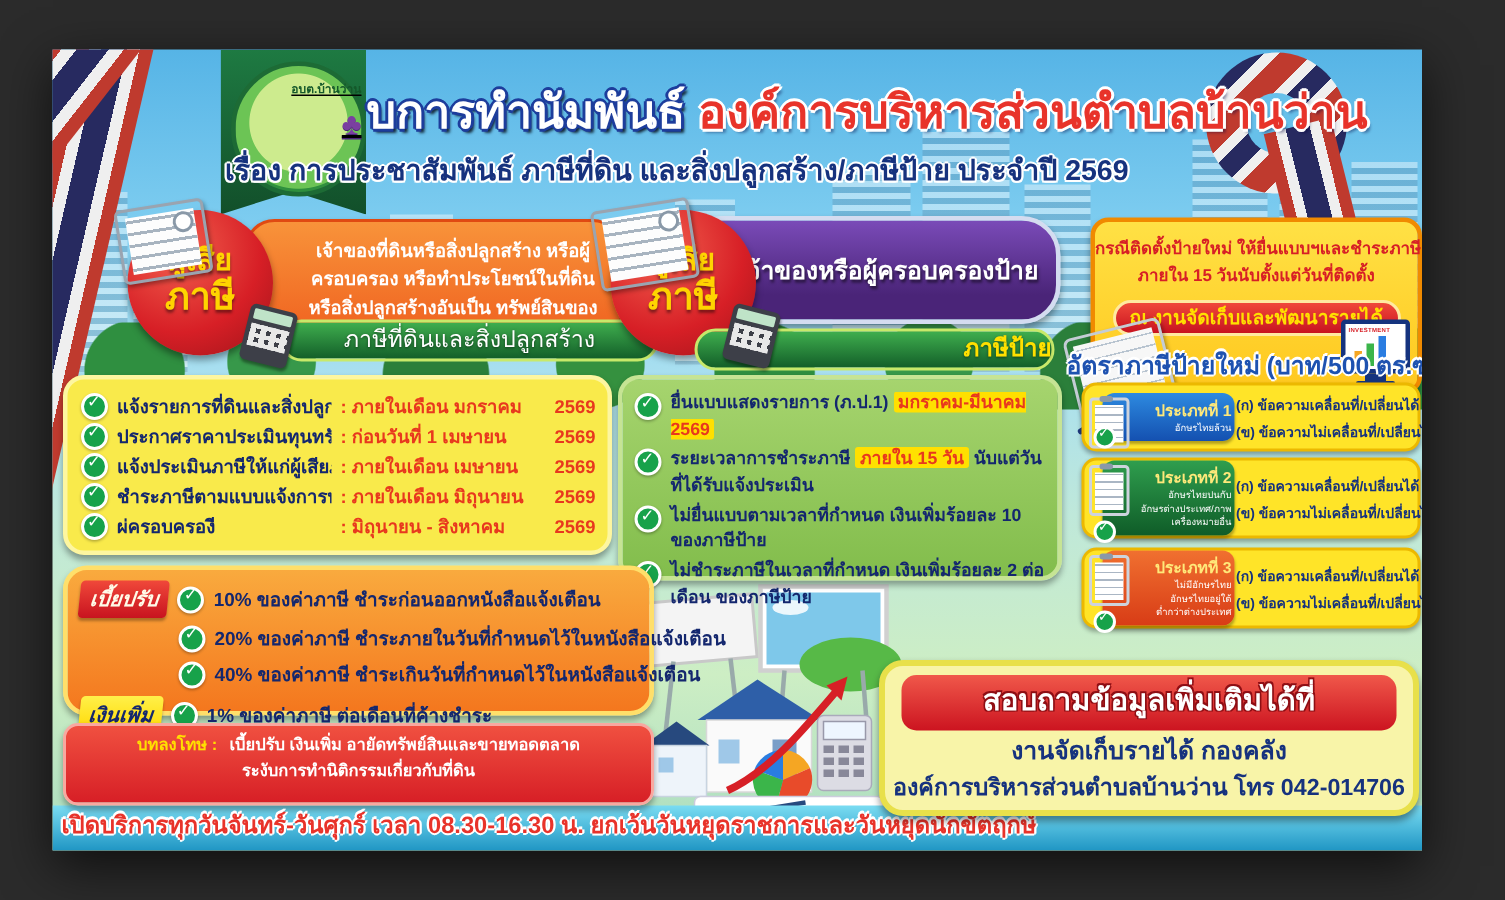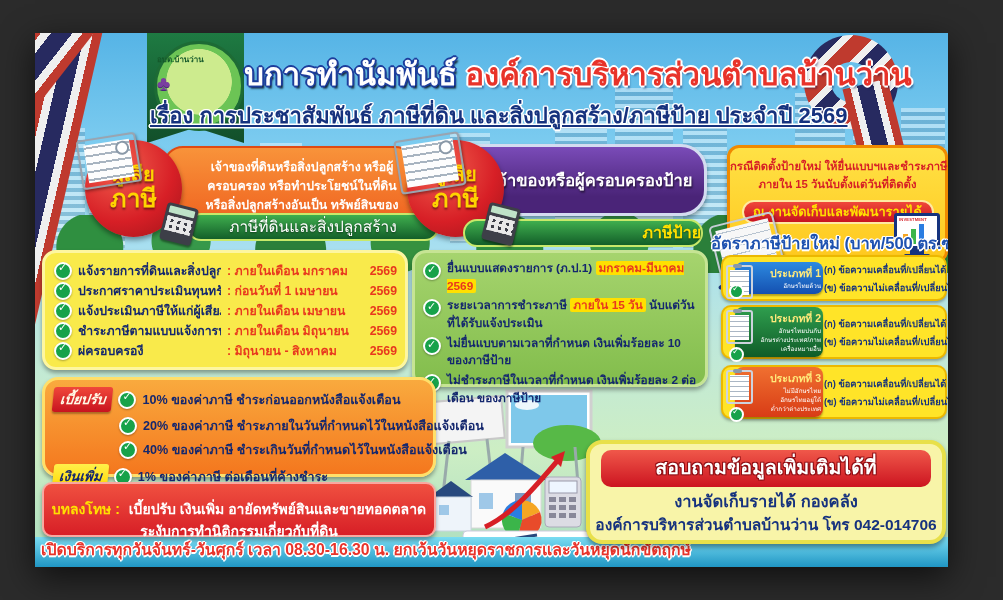--- a/index.html
+++ b/index.html
@@ -31,32 +31,32 @@
     background:repeating-linear-gradient(90deg,#bf3a2e 0 8px,#efefef 8px 15px,#272a60 15px 31px,#efefef 31px 38px,#bf3a2e 38px 46px);}
   .curl{position:absolute;right:50px;top:2px;width:94px;height:94px;border-radius:50%;z-index:3;
     background:repeating-linear-gradient(135deg,#bf3a2e 0 8px,#efefef 8px 15px,#272a60 15px 28px,#efefef 28px 35px,#bf3a2e 35px 43px);}
   .curl::after{content:"";position:absolute;inset:27px;border-radius:50%;background:#67c0ea;}
   
   .logo-banner{position:absolute;left:112px;top:0;width:97px;height:110px;z-index:4;
     background:linear-gradient(180deg,#1e7a42,#124f2a);
     clip-path:polygon(0 0,100% 0,100% 100%,50% 86%,0 100%);}
   .logo{position:absolute;left:119px;top:8px;width:84px;height:84px;border-radius:50%;z-index:5;
     background:radial-gradient(circle at 50% 45%,#cdeb8e 0 52%,#6cc455 53% 70%,#2f8f3e 71%);
-    border:3px solid #1d6b35;text-align:left;}
+    border:3px solid #1d6b35;text-align:right;text-decoration:underline;}
   .logo .logo-txt{display:block;margin-top:9px;font-size:8px;font-weight:bold;color:#14582a;}
   .logo .logo-em{display:block;margin-top:6px;font-size:20px;color:#7a3fa0;text-shadow:0 1px 0 #4a2478;}
   .title-line{position:absolute;left:205px;top:16px;width:676px;z-index:6;text-align:center;white-space:nowrap;
     font-weight:bold;font-size:31px;}
   .title-white{color:#fff;
     text-shadow:-2px 0 #1d3d9c,2px 0 #1d3d9c,0 -2px #1d3d9c,0 2px #1d3d9c,-1px -1px #1d3d9c,1px -1px #1d3d9c,-1px 1px #1d3d9c,2px 3px 2px #123;}
   .title-red{color:#e8332a;
     text-shadow:-2px 0 #fff,2px 0 #fff,0 -2px #fff,0 2px #fff,-1px -1px #fff,1px -1px #fff,-1px 1px #fff,2px 3px 2px rgba(0,0,60,.4);}
   .subtitle{position:absolute;left:115px;top:65px;width:690px;z-index:6;white-space:nowrap;
-    font-weight:bold;font-size:22px;color:#16327e;
-    text-shadow:-1.5px 0 #fff,1.5px 0 #fff,0 -1.5px #fff,0 1.5px #fff,-1px -1px #fff,1px 1px #fff,1px -1px #fff,-1px 1px #fff;text-decoration:underline;}
+    font-weight:bold;font-size:19px;color:#16327e;
+    text-shadow:-1.5px 0 #fff,1.5px 0 #fff,0 -1.5px #fff,0 1.5px #fff,-1px -1px #fff,1px 1px #fff,1px -1px #fff,-1px 1px #fff;}
   
   .payer{position:absolute;width:97px;height:97px;border-radius:50%;z-index:6;
     background:radial-gradient(circle at 35% 28%,#f2604e,#d71f26 58%,#9e141a);
     box-shadow:0 3px 5px rgba(0,0,0,.4);display:flex;flex-direction:column;align-items:center;justify-content:center;
     color:#ffd400;font-weight:bold;text-shadow:0 2px 2px rgba(0,0,0,.45);}
   .payer .l1{font-size:20px;line-height:1.05;}
   .payer .l2{font-size:25px;line-height:1.1;}
   .doc-icon{position:absolute;width:46px;height:38px;background:#fdfdfd;border:2px solid #9aa4b0;border-radius:4px;
     transform:rotate(-9deg);z-index:7;box-shadow:1px 2px 3px rgba(0,0,0,.35);
     background-image:repeating-linear-gradient(180deg,transparent 0 6px,#a8b4c0 6px 8px);background-clip:content-box;padding:4px 5px;}
@@ -152,22 +152,22 @@
   .fine-indent{margin-left:66px;}
   .tag-red{flex:0 0 auto;background:linear-gradient(180deg,#f0483a,#c8131f);color:#fffbe8;font-style:italic;
     font-weight:bold;font-size:13.5px;padding:1px 7px 2px;border-radius:3px;transform:skewX(-6deg);
     box-shadow:0 2px 2px rgba(0,0,0,.3);}
   .tag-yellow{flex:0 0 auto;background:linear-gradient(180deg,#fff04a,#ffd800);color:#14276e;font-style:italic;
     font-weight:bold;font-size:13.5px;padding:1px 6px 2px;border-radius:3px;transform:skewX(-6deg);
     box-shadow:0 2px 2px rgba(0,0,0,.3);}
   
   .penalty-box{position:absolute;left:7px;top:449px;width:394px;height:55px;z-index:5;border-radius:10px;
     background:linear-gradient(180deg,#f05040,#d71f26);border:2px solid #f8a8a0;box-sizing:border-box;
-    box-shadow:0 3px 4px rgba(0,0,0,.35);text-align:center;color:#fff;font-weight:bold;font-size:14px;
-    line-height:1.55;padding-top:15px;}
+    box-shadow:0 3px 4px rgba(0,0,0,.35);text-align:center;color:#fff;font-weight:bold;font-size:11px;
+    line-height:1.55;padding-top:5px;}
   .pen-title{color:#ffe000;margin-right:5px;}
   
   .illus{position:absolute;left:392px;top:352px;width:182px;height:166px;z-index:4;}
   
   .contact-box{position:absolute;left:551px;top:407px;width:360px;height:104px;z-index:6;border-radius:16px;
     background:#f8f4a8;border:4px solid #e8e04a;box-sizing:border-box;text-align:center;
     box-shadow:0 3px 5px rgba(0,0,0,.4);}
   .contact-band{margin:6px auto 3px;width:330px;height:37px;border-radius:10px;
     background:linear-gradient(180deg,#f0584a,#cc1420);color:#fff;font-weight:bold;font-size:19.5px;line-height:35px;
     white-space:nowrap;text-shadow:1px 1px 0 #8e0e14,-1px -1px 0 #8e0e14,1px -1px 0 #8e0e14,-1px 1px 0 #8e0e14;}

